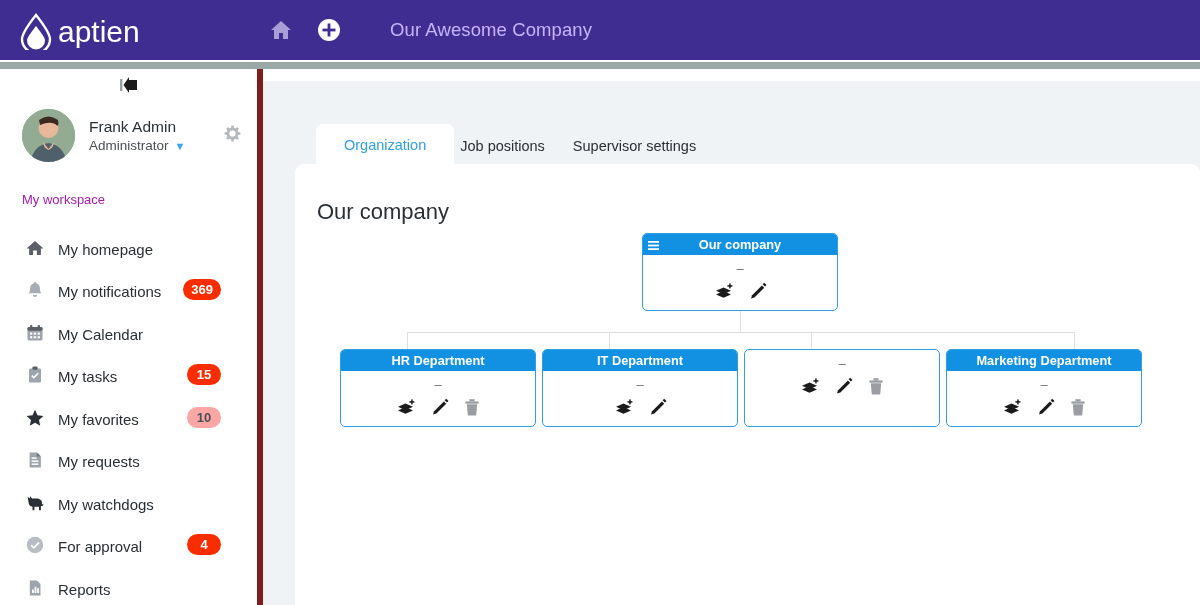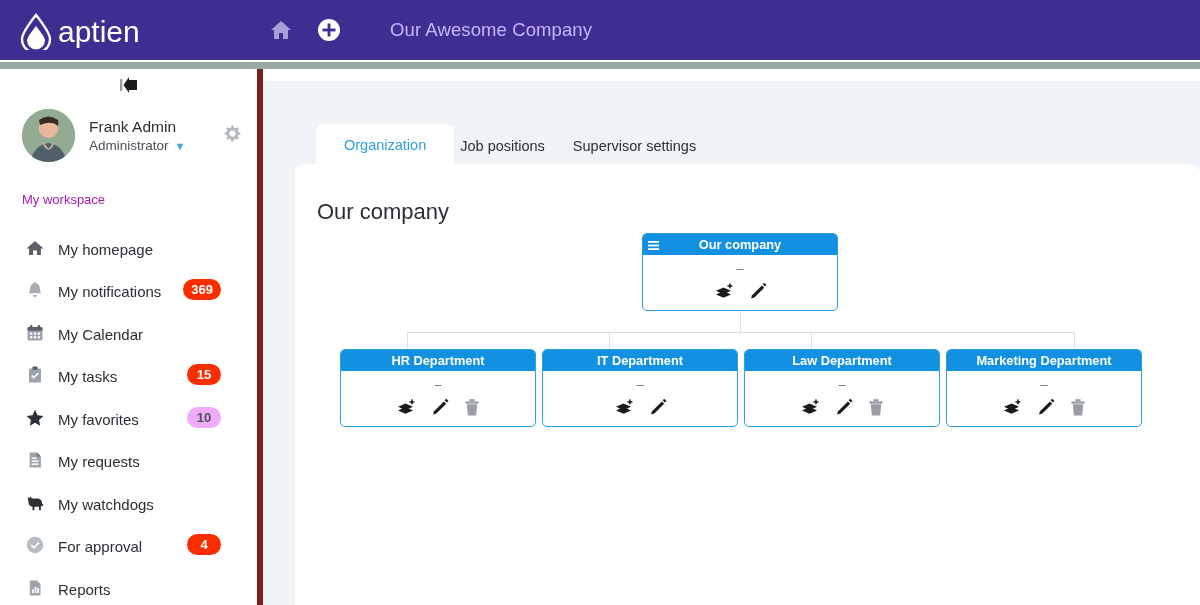--- a/index.html
+++ b/index.html
@@ -70,21 +70,21 @@
   .nav-ico { width: 22px; flex: 0 0 22px; display: flex; align-items: center; justify-content: center; }
   .nav-label { margin-left: 12px; font-size: 15px; color: #2a2f35; }
   .badge {
     position: absolute; right: 36px;
     min-width: 34px; height: 21px; padding: 0 8px;
     border-radius: 11px;
     font-size: 13px; font-weight: bold;
     display: flex; align-items: center; justify-content: center;
   }
   .badge.red { background: #fa2d00; color: #ffffff; }
-  .badge.gray { background: #f0abfc; color: #4a5157; }
+  .badge.gray { background: #fca5a5; color: #4a5157; }
 
   
   .content {
     position: absolute; top: 81px; left: 263px;
     width: 937px; height: 536px;
     background: #eff3f6;
   }
   .tabs {
     position: absolute; top: 43px; left: 53px;
     display: flex; align-items: flex-end;
@@ -416,23 +416,20 @@
               <svg width="20" height="20" viewBox="0 0 20 20">
                 <path d="M3 16.6 l1.1-3.4 l9.8-9.8 l2.3 2.3 l-9.8 9.8 Z" fill="#1b1b1b"></path>
                 <path d="M14.6 2.3 l1.6-1.6 l2.3 2.3 l-1.6 1.6 Z" fill="#1b1b1b"></path>
               </svg>
             </span>
           </div>
         </div>
       </div>
 
       <div class="node" style="left:449px; top:124px; width:196px; height:78px;">
-        <div class="node-head">
-          <span>Law Department</span>
-        </div>
         <div class="node-body">
           <div class="node-dash">–</div>
           <div class="node-actions">
             <span class="act">
               <svg width="22" height="20" viewBox="0 0 22 20">
                 <path d="M3 12.4 L10.5 9 L18 12.4 L10.5 15.8 Z" fill="#1b1b1b"></path>
                 <path d="M3 8.8 L10.5 5.4 L18 8.8 L10.5 12.2 Z" fill="#1b1b1b"></path>
                 <rect x="16.2" y="1.4" width="1.5" height="5" fill="#1b1b1b"></rect>
                 <rect x="14.4" y="3.2" width="5" height="1.5" fill="#1b1b1b"></rect>
               </svg>

